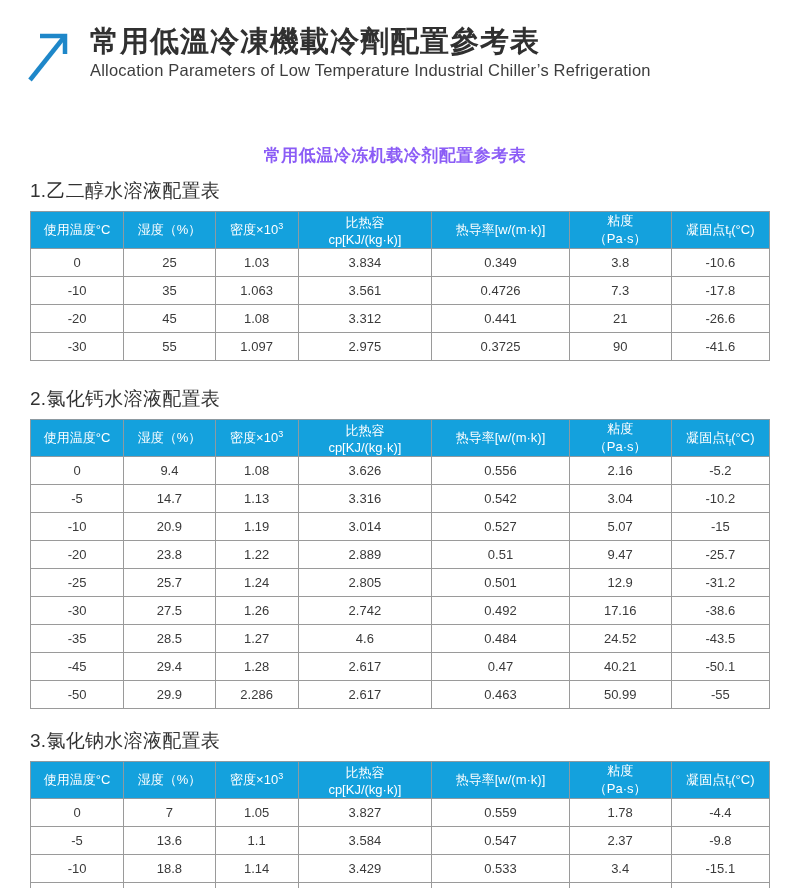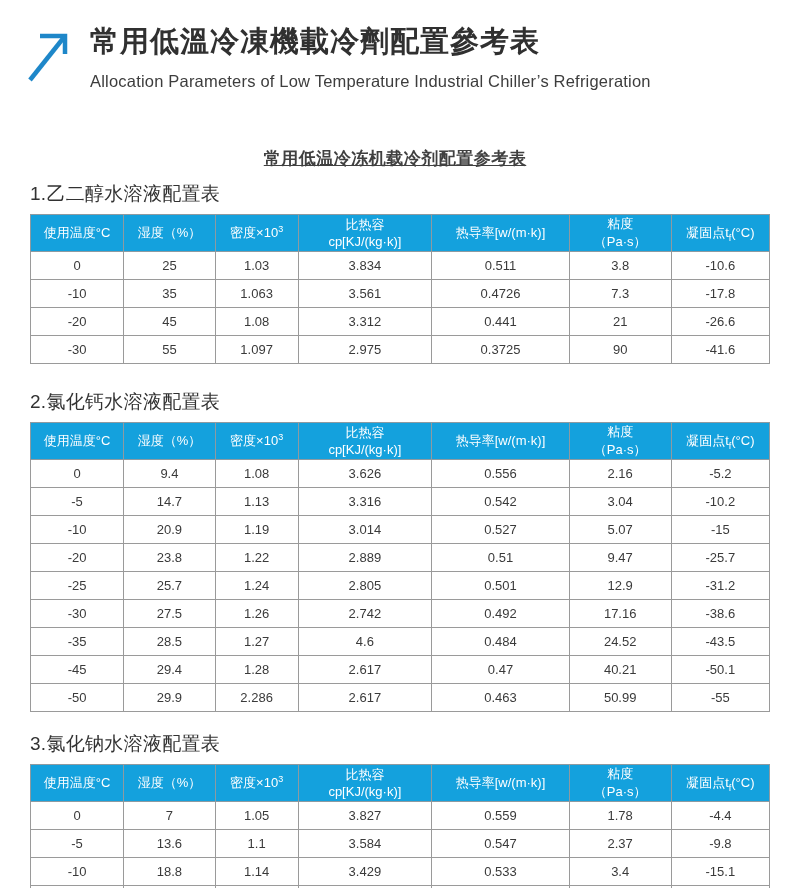--- a/index.html
+++ b/index.html
@@ -18,25 +18,25 @@
     display:flex; align-items:flex-start;
     padding:26px 0 0 26px; gap:20px;
   }
   .brand-icon { flex:0 0 auto; margin-top:2px; }
   .brand-text { display:flex; flex-direction:column; }
   .brand-title {
     font-size:29px; line-height:1.1; font-weight:700;
     color:var(--ink); letter-spacing:1px;
   }
   .brand-subtitle {
-    font-size:16.5px; color:#3d3d3d; margin-top:14px; letter-spacing:0.2px;
+    font-size:16.5px; color:#3d3d3d; margin-top:3px; letter-spacing:0.2px;
   }
   .doc-title {
     text-align:center; margin-top:56px;
-    font-size:17px; font-weight:700; color:#404040; letter-spacing:0.5px;text-decoration:underline;
+    font-size:17px; font-weight:700; color:#8b5cf6; letter-spacing:0.5px;
   }
   .section-label {
     margin:0 0 0 30px; font-size:19px; color:#323232; letter-spacing:0.3px;
   }
   .section-label.first { margin-top:11px; }
   .section-label.second { margin-top:25px; }
   .section-label.third { margin-top:19px; }
   table.data-table {
     border-collapse:collapse; table-layout:fixed;
     width:740px; margin:7px 0 0 30px;
@@ -92,21 +92,21 @@
         <th>粘度（Pa·s）</th>
         <th>凝固点t<sub>f</sub>(°C)</th>
       </tr>
     </thead>
     <tbody>
       <tr>
         <td>0</td>
         <td>25</td>
         <td>1.03</td>
         <td>3.834</td>
-        <td>0.511</td>
+        <td>0.349</td>
         <td>3.8</td>
         <td>-10.6</td>
       </tr>
       <tr>
         <td>-10</td>
         <td>35</td>
         <td>1.063</td>
         <td>3.561</td>
         <td>0.4726</td>
         <td>7.3</td>

